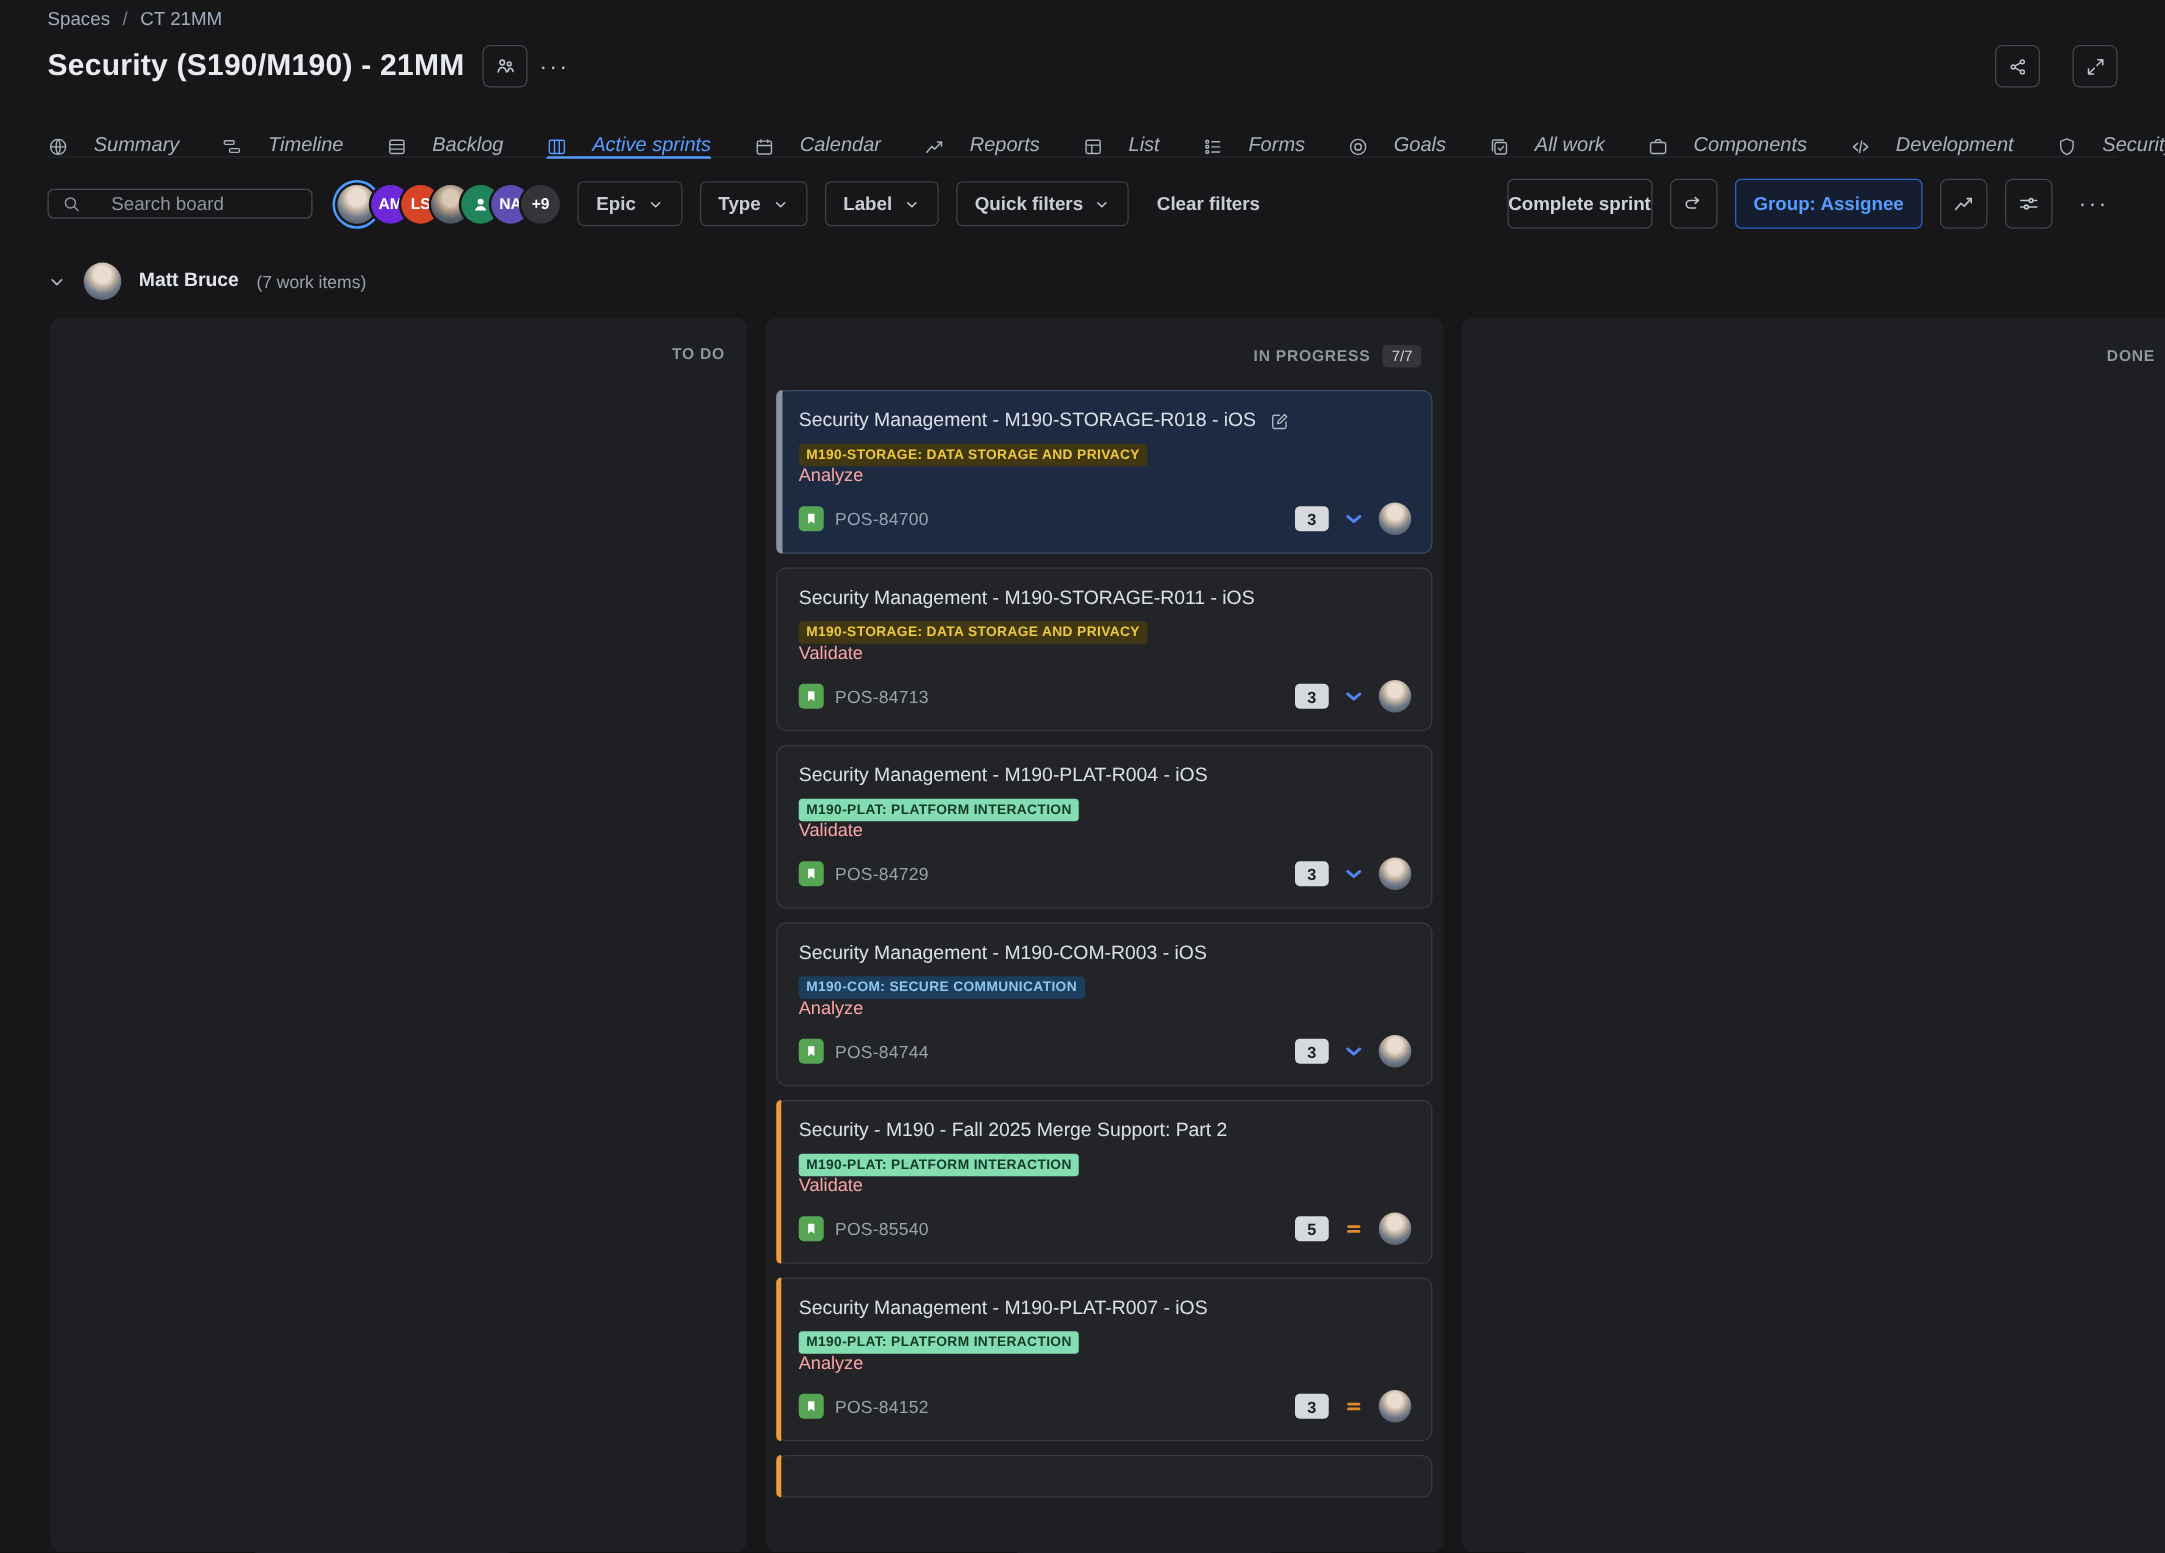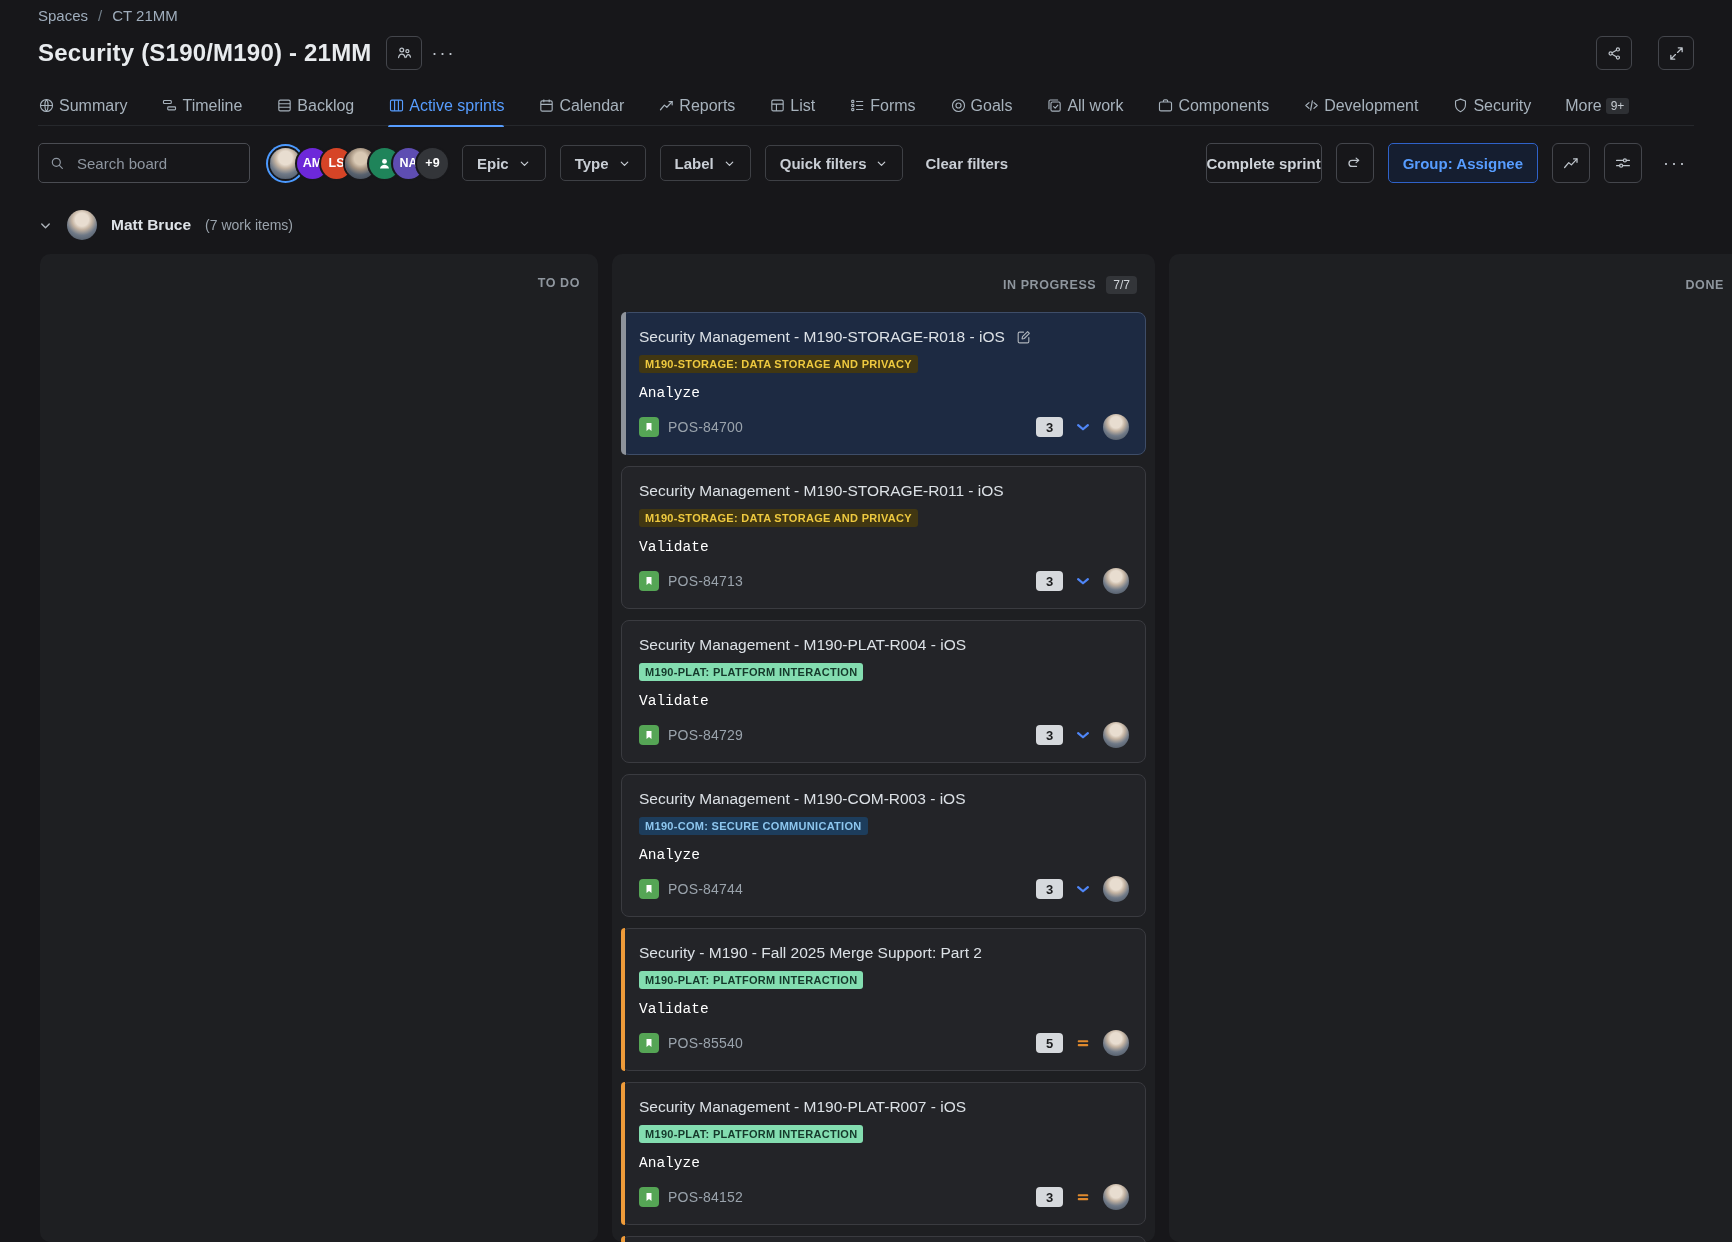--- a/index.html
+++ b/index.html
@@ -17,29 +17,29 @@
   .page-title { font-size:24px; font-weight:700; color:#e8ebee; letter-spacing:.2px; }
   .icon-btn { display:inline-flex; align-items:center; justify-content:center; width:36px; height:34px; border:1px solid #44464c; border-radius:6px; background:transparent; color:#bfc5cc; cursor:pointer; }
   .icon-btn.borderless { border-color:transparent; }
   .title-row .icon-btn { margin-left:14px; }
   .title-row .dots { margin-left:10px; font-size:18px; letter-spacing:2px; color:#bfc5cc; }
   .title-row .grow { flex:1; }
   .title-row .right-group { display:flex; gap:12px; }
 
   
   .tabs { display:flex; align-items:center; gap:34px; margin-top:12px; border-bottom:1px solid #26282c; height:40px; }
-  .tab { display:flex; align-items:center; gap:4px; font-size:16px; color:#a7b2bc; height:40px; cursor:pointer; position:relative; white-space:nowrap; }
+  .tab { display:flex; align-items:flex-end; gap:20px; font-size:16px; color:#a7b2bc; height:40px; cursor:pointer; position:relative; white-space:nowrap;font-style:italic; }
   .tab svg { flex:0 0 auto; }
   .tab.active { color:#579dff; }
   .tab.active::after { content:""; position:absolute; left:0; right:0; bottom:-1px; height:2px; background:#579dff; border-radius:2px 2px 0 0; }
   .tab .mini-badge { background:#2e3034; color:#c7ccd2; font-size:12px; padding:1px 5px; border-radius:3px; }
 
   
   .filterbar { display:flex; align-items:center; margin-top:16px; padding:0 38px; height:42px; flex:0 0 auto; }
-  .search-box { display:flex; align-items:center; gap:12px; width:212px; height:40px; border:1px solid #4a4c52; border-radius:5px; padding:0 10px; color:#8e96a0; }
+  .search-box { display:flex; align-items:center; gap:24px; width:212px; height:24px; border:1px solid #4a4c52; border-radius:5px; padding:0 10px; color:#8e96a0; }
   .search-box input { border:none; background:transparent; outline:none; color:#d6dade; font-size:15px; width:100%; font-family:inherit; }
   .search-box input::placeholder { color:#8e96a0; }
 
   .avatar-stack { display:flex; align-items:center; margin-left:20px; }
   .av { width:31px; height:31px; border-radius:50%; display:flex; align-items:center; justify-content:center; font-size:12.5px; font-weight:700; color:#fff; margin-left:-7px; box-shadow:0 0 0 2px #17171a; position:relative; cursor:pointer; }
   .av:first-child { margin-left:0; }
   .av.ring { box-shadow:0 0 0 2px #17171a, 0 0 0 4px #4c9aff; margin-right:3px; }
   .av-photo { background:radial-gradient(circle at 50% 32%, #e8ddd0 0 26%, #c3b3a2 40%, #6f7987 62%, #424b57 100%); }
   .av-photo2 { background:radial-gradient(circle at 50% 34%, #d9c9b4 0 24%, #a59380 42%, #57616e 64%, #39414c 100%); }
 
@@ -75,21 +75,21 @@
   .card.selected .accent { background:#8e939b; }
   .card.accent-orange .accent { background:#ee9b3a; width:4px; }
   .card.partial { height:34px; flex:0 0 auto; }
   .card-title-row { display:flex; align-items:flex-end; gap:10px; }
   .card-title { font-size:15.5px; color:#dce1e6; line-height:19px; }
   .edit-icon { color:#aeb4bb; display:flex; margin-top:1px; }
   .label { display:inline-block; font-size:11px; font-weight:700; letter-spacing:.3px; padding:3px 6px; border-radius:3px; margin-top:9px; white-space:nowrap; }
   .label-yellow { background:#413712; color:#eec93f; }
   .label-green  { background:#83ddb0; color:#15392b; }
   .label-blue   { background:#1d3d5c; color:#8dc6ee; }
-  .card-status { font-size:14.5px; color:#ffffff; margin-top:12px;font-family:Liberation Mono, monospace; }
+  .card-status { font-size:14.5px; color:#fca5a5; margin-top:0; }
   .card-footer { display:flex; align-items:center; margin-top:13px; }
   .story-icon { width:20px; height:20px; border-radius:4px; background:#55a555; display:flex; align-items:center; justify-content:center; flex:0 0 auto; }
   .card-key { font-size:14px; color:#9aa3ac; margin-left:9px; letter-spacing:.2px; }
   .card-footer .grow { flex:1; }
   .points { min-width:27px; height:20px; background:#d6d9dd; color:#1b1c1e; border-radius:4px; font-size:13px; font-weight:700; display:inline-flex; align-items:center; justify-content:center; padding:0 7px; }
   .prio { display:flex; margin-left:11px; }
   .avatar-sm { width:26px; height:26px; border-radius:50%; margin-left:11px; background:radial-gradient(circle at 50% 32%, #e8ddd0 0 26%, #c3b3a2 40%, #6f7987 62%, #424b57 100%); flex:0 0 auto; }
   svg { display:block; }
 </style>
 </head>

